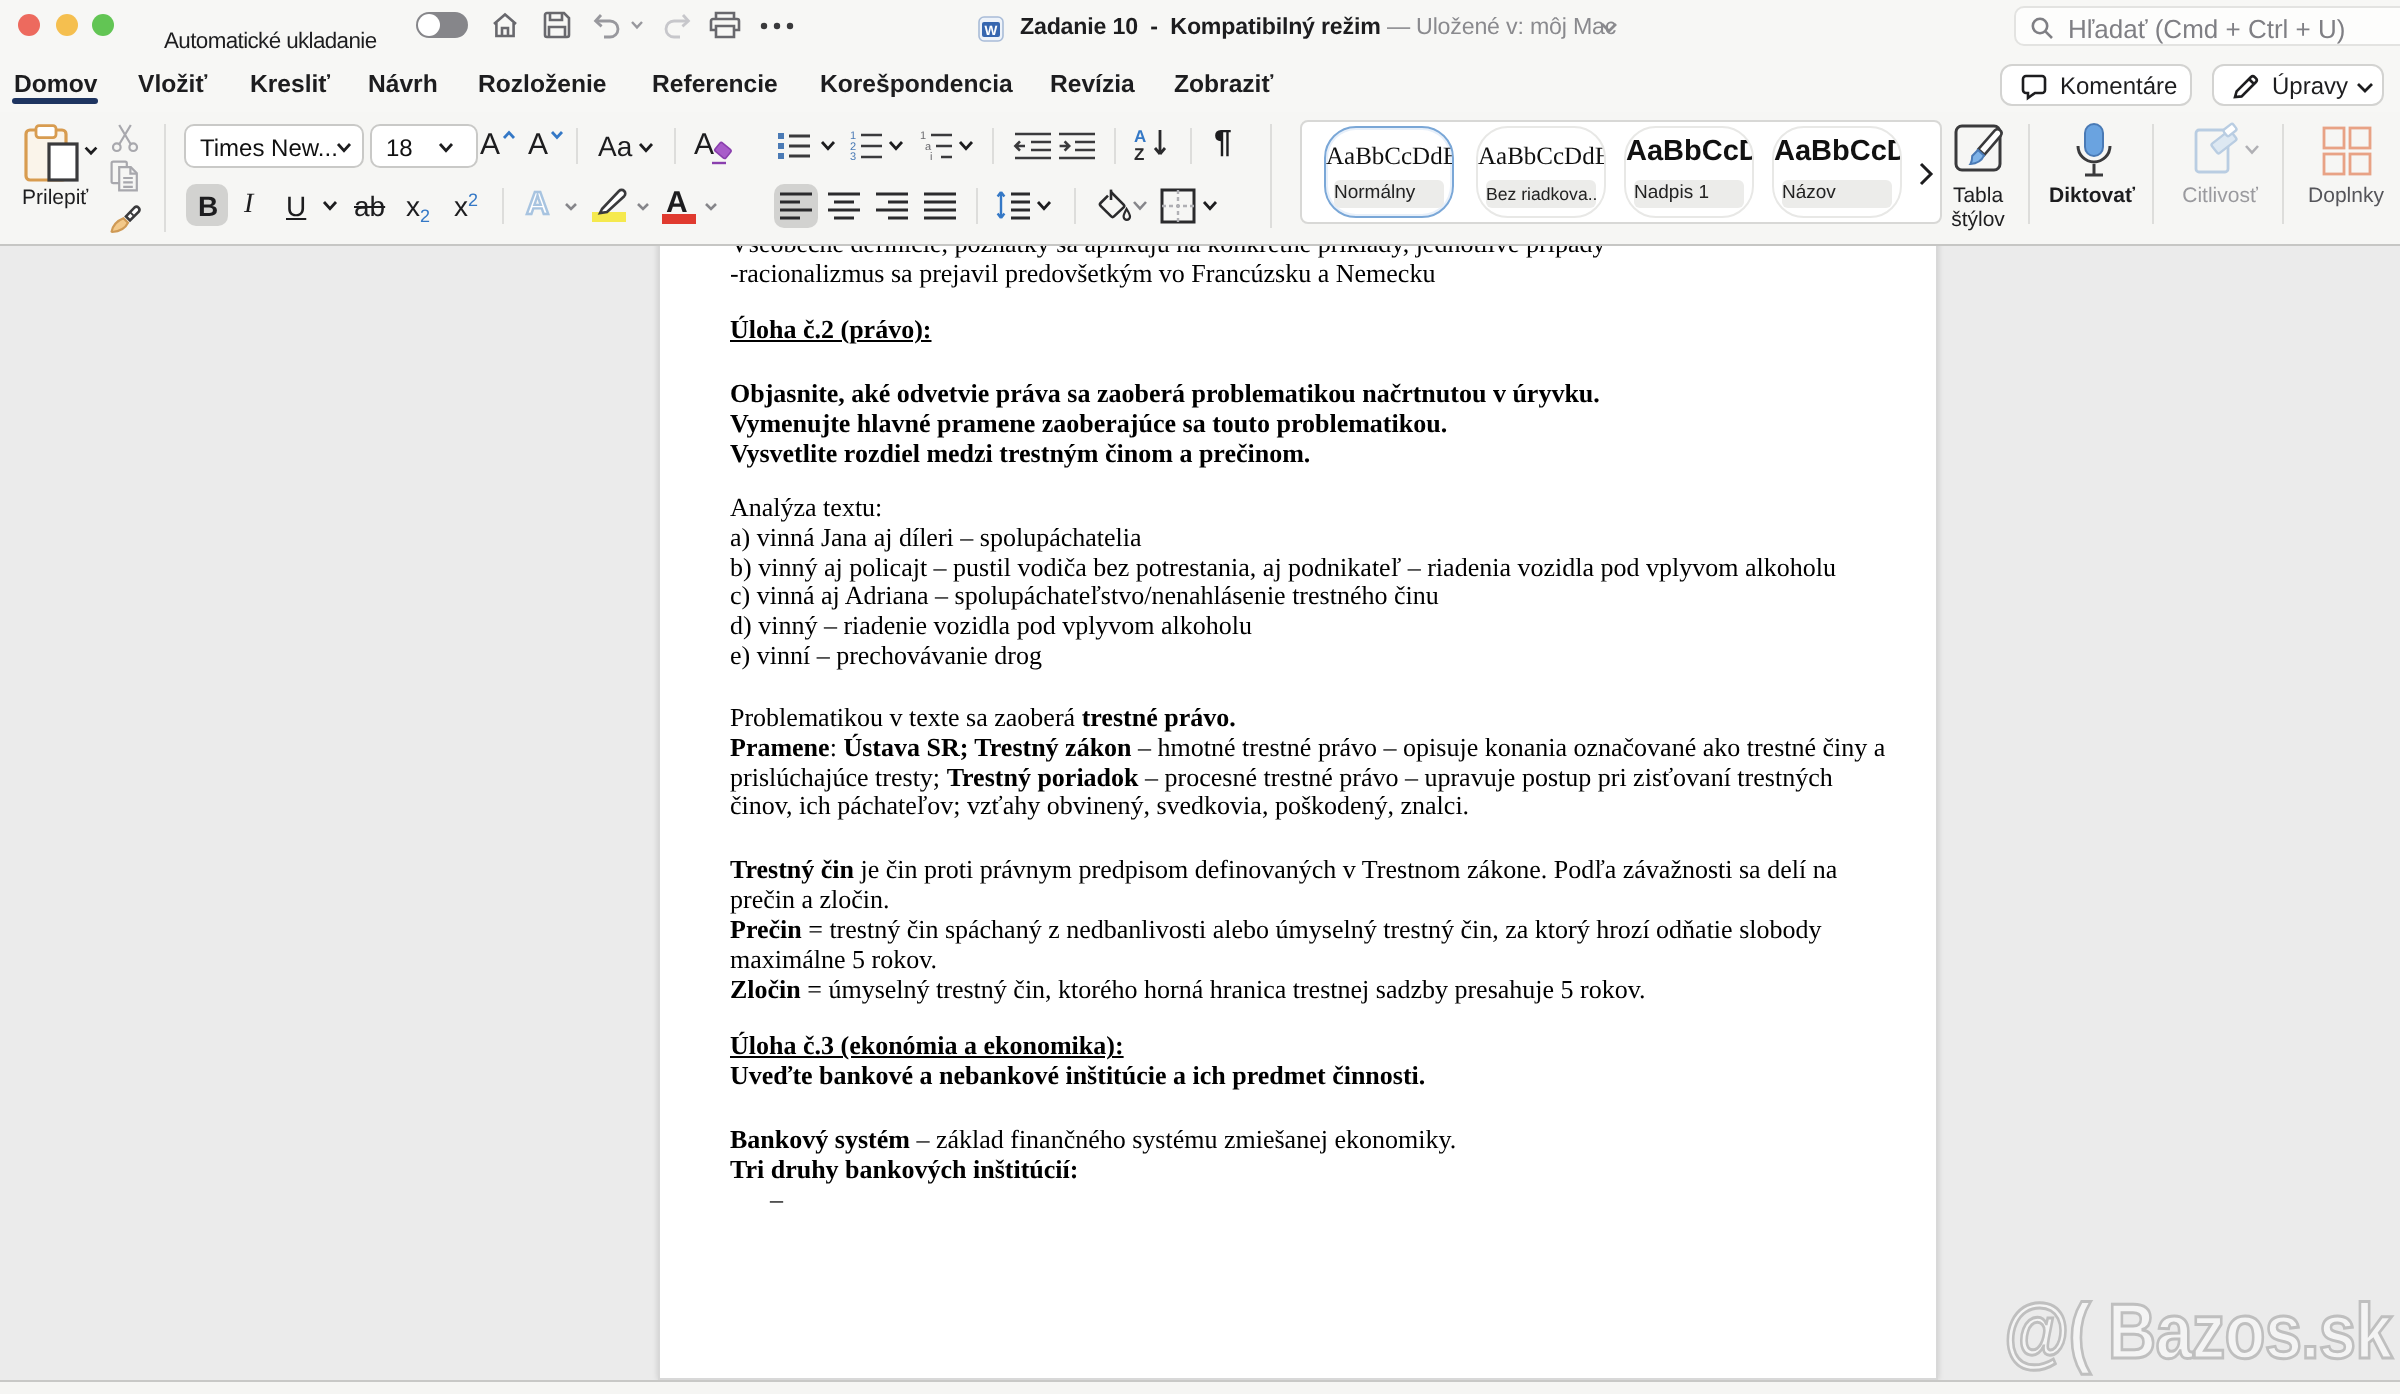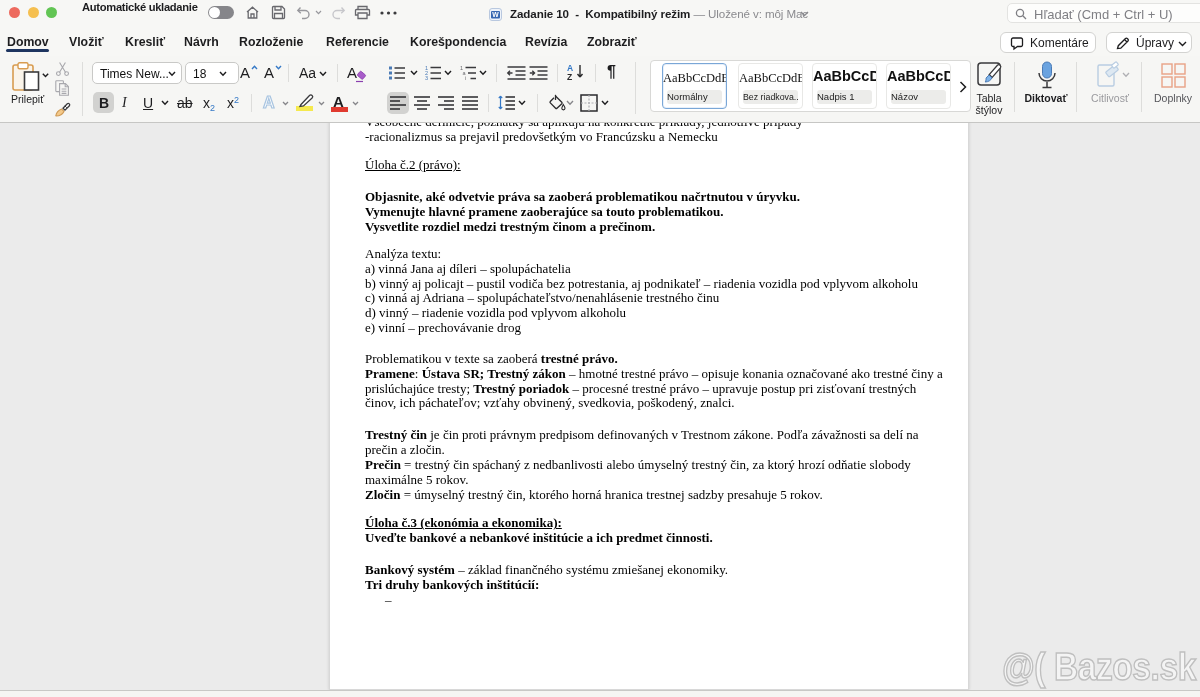--- a/index.html
+++ b/index.html
@@ -1,21 +1,21 @@
 <!DOCTYPE html>
 <html><head><meta charset="utf-8">
 <style>
 *{margin:0;padding:0;box-sizing:border-box}
 html,body{width:1200px;height:697px;overflow:hidden}
 body{font-family:"Liberation Sans",sans-serif;position:relative;background:#f6f6f4}
 svg{position:absolute;overflow:visible}
 
 #titlebar{position:absolute;left:0;top:0;width:1200px;height:28px;background:#f7f7f5}
 .light{position:absolute;top:6.5px;width:11px;height:11px;border-radius:50%}
-#tb-text{position:absolute;left:82px;top:1px;font-size:11.2px;font-weight:700;letter-spacing:-.3px;color:#1d1d1f}
+#tb-text{position:absolute;left:82px;top:15px;font-size:11.2px;font-weight:400;letter-spacing:-.3px;color:#1d1d1f}
 #toggle{position:absolute;left:208px;top:6px;width:26px;height:13px;background:#86868a;border-radius:7px}
 #toggle .knob{position:absolute;left:1px;top:1px;width:11px;height:11px;background:#fff;border-radius:50%}
 #title-center{position:absolute;left:510px;top:7px;height:16px;font-size:11.6px;font-weight:600;letter-spacing:-.1px;color:#1d1d1f;white-space:nowrap}
 #searchbox{position:absolute;left:1007px;top:3px;width:200px;height:20px;background:#fdfdfc;border:1px solid #e3e3e1;border-radius:5px}
 #searchbox span{position:absolute;left:26px;top:3px;font-size:13px;color:#7f7f84}
 
 #tabrow{position:absolute;left:0;top:28px;width:1200px;height:28px;background:#f7f7f5}
 .tab{position:absolute;top:7px;font-size:12.3px;font-weight:600;color:#1d1d1f;white-space:nowrap}
 #tab-underline{position:absolute;left:6px;top:21px;width:43px;height:3px;background:#1e3560;border-radius:2px}
 .pillbtn{position:absolute;top:4px;height:21px;background:#fff;border:1px solid #d3d3d1;border-radius:6px;font-size:12px;color:#1d1d1f}
@@ -23,21 +23,21 @@
 
 #ribbon{position:absolute;left:0;top:56px;width:1200px;height:67px;background:#f6f6f4;border-bottom:1px solid #c6c6c4}
 #ribboncontent{position:absolute;left:0;top:0;width:1200px;height:0}
 .vdiv{position:absolute;width:1px;background:#dddddb}
 .rlabel{position:absolute;font-size:10.5px;color:#1d1d1f;white-space:nowrap}
 .combo{position:absolute;background:#fff;border:1px solid #c9c9c7;border-radius:5px;font-size:12px;color:#111}
 .gbtn{position:absolute;background:#d2d2d0;border-radius:5px}
 .glyph{position:absolute;color:#1d1d1f;white-space:nowrap}
 
 #gallery{position:absolute;left:650px;top:60px;width:321px;height:52px;background:#fff;border:1px solid #d8d8d6;border-radius:4px}
-.cell{position:absolute;top:2px;width:65px;height:46px;border:1px solid #e8e8e6;border-radius:4px;background:#fff;overflow:hidden}
+.cell{position:absolute;top:2px;width:65px;height:46px;border:1px solid #e8e8e6;border-radius:16px;background:#fff;overflow:hidden}
 .cell .sample{position:absolute;left:0;width:100%;text-align:center;top:7px;font-family:"Liberation Serif",serif;font-size:12.5px;color:#111;white-space:nowrap}
 .cell .sampleb{position:absolute;left:0;width:100%;text-align:center;top:4px;font-size:14.5px;font-weight:700;color:#111;white-space:nowrap}
 .cell .lbl{position:absolute;left:4px;right:4px;bottom:4px;height:14px;background:#ececea;border-radius:3px;font-size:9.5px;color:#222;line-height:14px;white-space:nowrap;overflow:hidden}
 
 #docarea{position:absolute;left:0;top:123px;width:1200px;height:567px;background:#ebebeb;overflow:hidden}
 #pagebg{position:absolute;left:329px;top:-5px;width:640px;height:572px;background:#fff;box-shadow:0 0 3px rgba(0,0,0,.15);border:1px solid #d8d8d8}
 .doc{position:absolute;font-family:"Liberation Serif",serif;font-size:13px;line-height:14.88px;color:#000;white-space:nowrap}
 .doc b{font-weight:700}
 #statusbar{position:absolute;left:0;top:690px;width:1200px;height:7px;background:#f5f5f3;border-top:1px solid #c8c8c6}
 #watermark{position:absolute;left:1002px;top:645px;font-size:39px;font-weight:700;color:rgba(255,255,255,.45);-webkit-text-stroke:1.5px #bfbfbf;white-space:nowrap;transform:scaleX(.86);transform-origin:0 0;letter-spacing:-.5px}
@@ -370,21 +370,21 @@
       <rect x="14" y="1" width="10" height="10"></rect>
       <rect x="1" y="14" width="10" height="10"></rect>
       <rect x="14" y="14" width="10" height="10"></rect>
     </svg>
  <div class="rlabel" style="left:1173px;top:92px;transform:translateX(-50%);color:#55555a">Doplnky</div>
 </div>
 
 <div id="docarea">
   <div id="pagebg"></div>
   <div class="doc" style="left:365px;top:-7.8px">Všeobecné definície, poznatky sa aplikujú na konkrétne príklady, jednotlivé prípady<br>-racionalizmus sa prejavil predovšetkým vo Francúzsku a Nemecku</div>
-  <div class="doc" style="left:365px;top:35px;font-weight:400;text-decoration:underline">Úloha č.2 (právo):</div>
+  <div class="doc" style="left:365px;top:35px;font-weight:700;text-decoration:underline">Úloha č.2 (právo):</div>
   <div class="doc" style="left:365px;top:67.2px;font-weight:700">Objasnite, aké odvetvie práva sa zaoberá problematikou načrtnutou v úryvku.<br>Vymenujte hlavné pramene zaoberajúce sa touto problematikou.<br>Vysvetlite rozdiel medzi trestným činom a prečinom.</div>
   <div class="doc" style="left:365px;top:123.8px">Analýza textu:<br>a) vinná Jana aj díleri – spolupáchatelia<br>b) vinný aj policajt – pustil vodiča bez potrestania, aj podnikateľ – riadenia vozidla pod vplyvom alkoholu<br>c) vinná aj Adriana – spolupáchateľstvo/nenahlásenie trestného činu<br>d) vinný – riadenie vozidla pod vplyvom alkoholu<br>e) vinní – prechovávanie drog</div>
   <div class="doc" style="left:365px;top:228.8px">Problematikou v texte sa zaoberá <b>trestné právo.</b><br><b>Pramene</b>: <b>Ústava SR; Trestný zákon</b> – hmotné trestné právo – opisuje konania označované ako trestné činy a<br>prislúchajúce tresty; <b>Trestný poriadok</b> – procesné trestné právo – upravuje postup pri zisťovaní trestných<br>činov, ich páchateľov; vzťahy obvinený, svedkovia, poškodený, znalci.</div>
   <div class="doc" style="left:365px;top:305.2px"><b>Trestný čin</b> je čin proti právnym predpisom definovaných v Trestnom zákone. Podľa závažnosti sa delí na<br>prečin a zločin.<br><b>Prečin</b> = trestný čin spáchaný z nedbanlivosti alebo úmyselný trestný čin, za ktorý hrozí odňatie slobody<br>maximálne 5 rokov.<br><b>Zločin</b> = úmyselný trestný čin, ktorého horná hranica trestnej sadzby presahuje 5 rokov.</div>
   <div class="doc" style="left:365px;top:393.4px"><b style="text-decoration:underline">Úloha č.3 (ekonómia a ekonomika):</b><br><b>Uveďte bankové a nebankové inštitúcie a ich predmet činnosti.</b></div>
   <div class="doc" style="left:365px;top:440.2px"><b>Bankový systém</b> – základ finančného systému zmiešanej ekonomiky.<br><b>Tri druhy bankových inštitúcií:</b></div>
   <div class="doc" style="left:385px;top:470.2px">–</div>
 </div>
 <div id="statusbar"></div>
 <div id="watermark">@( Bazos.sk</div>

